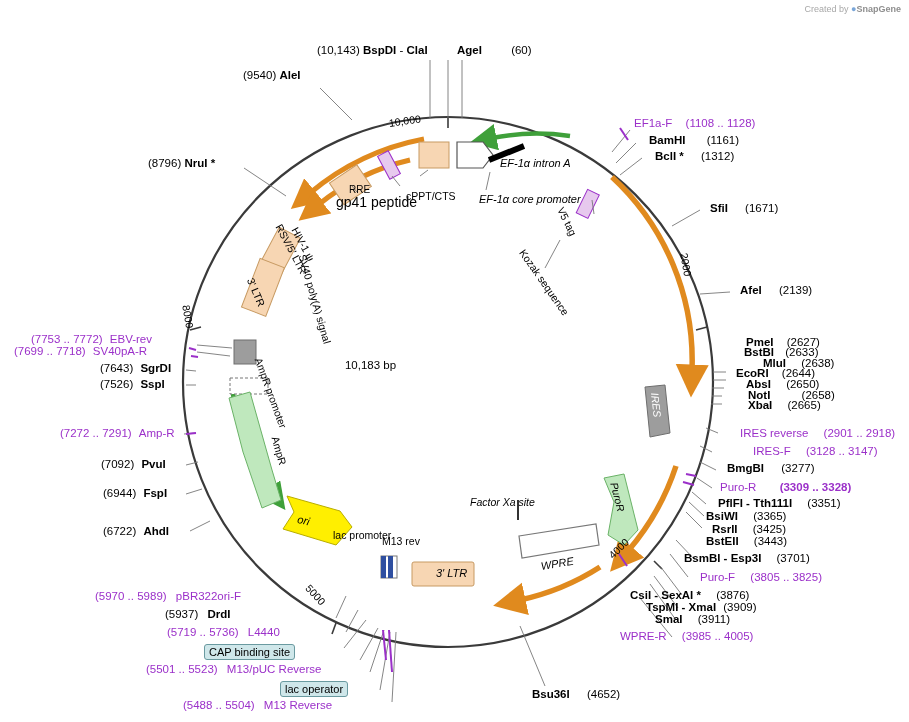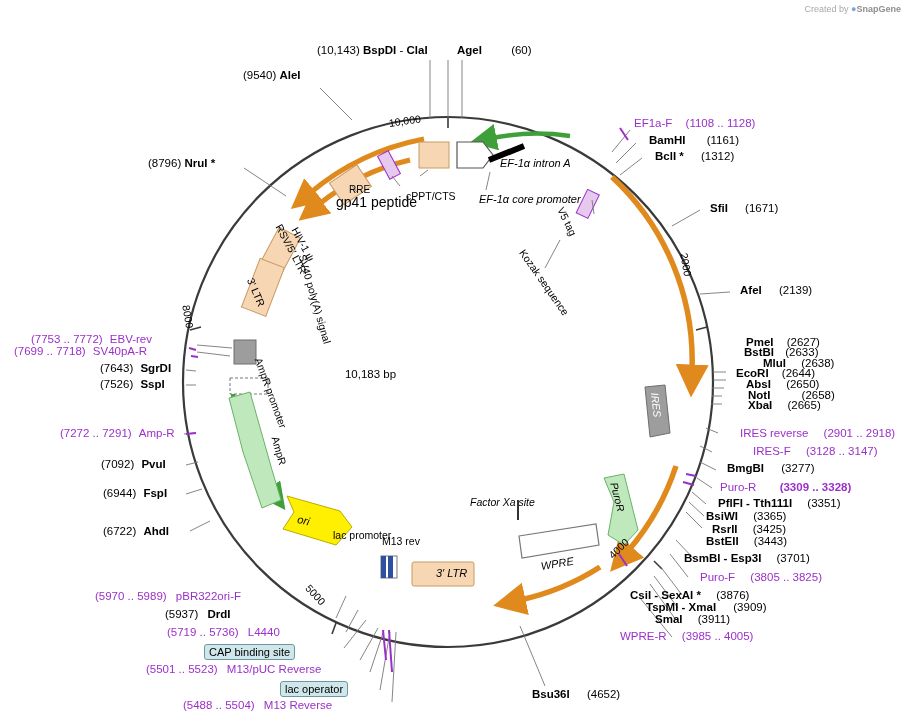--- a/index.html
+++ b/index.html
@@ -236,21 +236,21 @@
       <line x1="186" y1="434" x2="196" y2="433"></line>
       <line x1="620" y1="128" x2="628" y2="140"></line>
       <line x1="686" y1="474" x2="696" y2="476"></line>
       <line x1="683" y1="482" x2="694" y2="485"></line>
       <line x1="619" y1="554" x2="627" y2="566"></line>
       <line x1="383" y1="630" x2="386" y2="660"></line>
       <line x1="389" y1="630" x2="392" y2="672"></line>
     </g>
   </svg>
 
-  <div class="plasmid-size" style="left:0; top:368px; width:741px;text-align:center;">10,183 bp</div>
+  <div class="plasmid-size" style="left:0; top:359px; width:741px;text-align:center;">10,183 bp</div>
 
   <div class="rot" style="left:388px; top:117px; transform:rotate(-8deg); font-size:10.5px;">10,000</div>
   <div class="rot" style="left:690px; top:252px; transform:rotate(80deg); font-size:10.5px;">2000</div>
   <div class="rot" style="left:606px; top:552px; transform:rotate(-44deg); font-size:10.5px;">4000</div>
   <div class="rot" style="left:312px; top:582px; transform:rotate(47deg); font-size:10.5px;">5000</div>
   <div class="rot" style="left:192px; top:304px; transform:rotate(80deg); font-size:10.5px;">8000</div>
 
   <div class="lbl" style="left:317px; top:44px;">
     <span>(10,143)</span>
     <b>BspDI</b>
@@ -392,21 +392,21 @@
   <div class="lbl purple" style="left:700px; top:571px;">
     <span>Puro-F</span>
     <span style="margin-left:12px;">(3805 .. 3825)</span>
   </div>
   <div class="lbl" style="left:630px; top:589px;">
     <b>CsiI  -  SexAI *</b>
     <span style="margin-left:12px;">(3876)</span>
   </div>
   <div class="lbl" style="left:646px; top:601px;">
     <b>TspMI  -  XmaI</b>
-    <span style="margin-left:14px;">(3909)</span>
+    <span style="margin-left:4px;">(3909)</span>
   </div>
   <div class="lbl" style="left:655px; top:613px;">
     <b>SmaI</b>
     <span style="margin-left:12px;">(3911)</span>
   </div>
   <div class="lbl purple" style="left:620px; top:630px;">
     <span>WPRE-R</span>
     <span style="margin-left:12px;">(3985 .. 4005)</span>
   </div>
 

